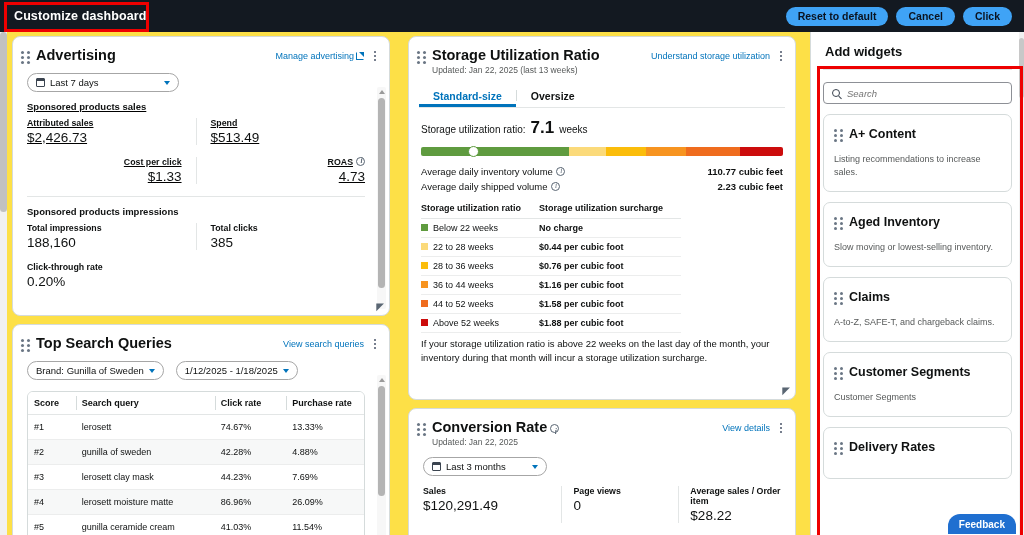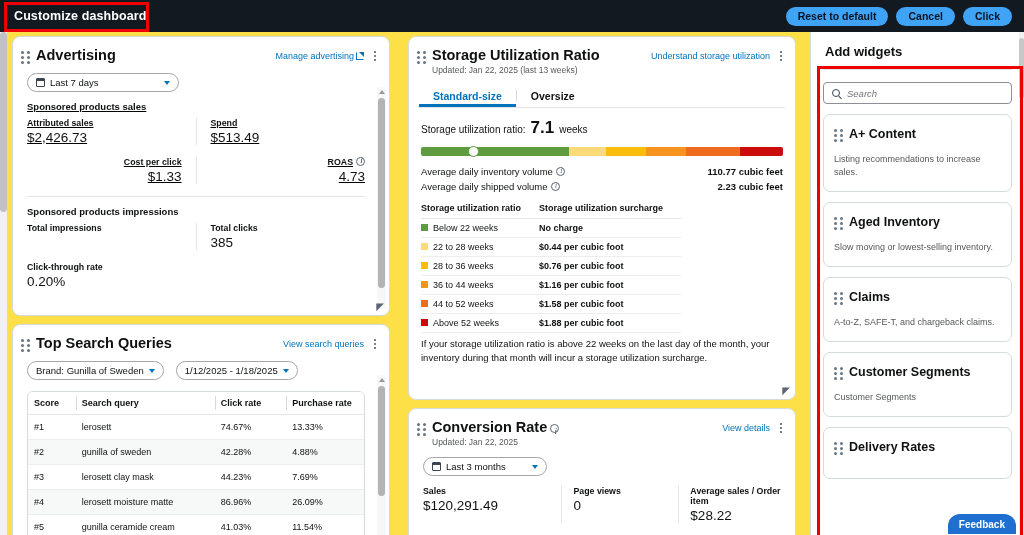--- a/index.html
+++ b/index.html
@@ -257,20 +257,21 @@
       </div>
     </div>
 
     <div class="hr" style="margin:12px 24px 0 14px;"></div>
 
     <div style="padding:9px 24px 0 14px;">
       <div class="sectlabel">Sponsored products impressions</div>
       <div style="display:flex; margin-top:6px;">
         <div style="width:50%;">
           <div class="mlabel">Total impressions</div>
+          <div class="mval">188,160</div>
         </div>
         <div class="vr" style="margin:0 14px;"></div>
         <div style="width:50%;">
           <div class="mlabel">Total clicks</div>
           <div class="mval">385</div>
         </div>
       </div>
       <div style="margin-top:12px;">
         <div class="mlabel">Click-through rate</div>
         <div class="mval">0.20%</div>

